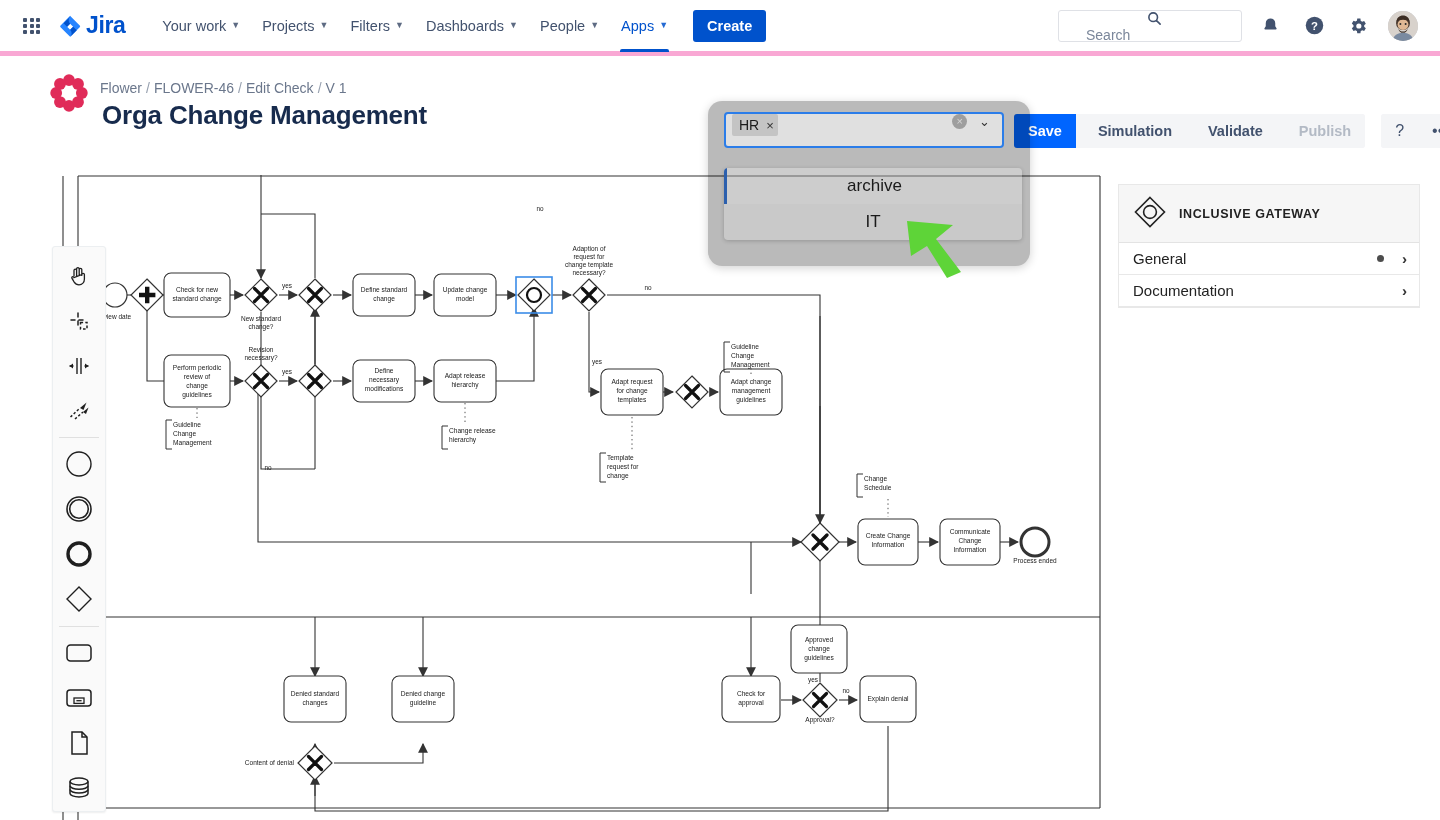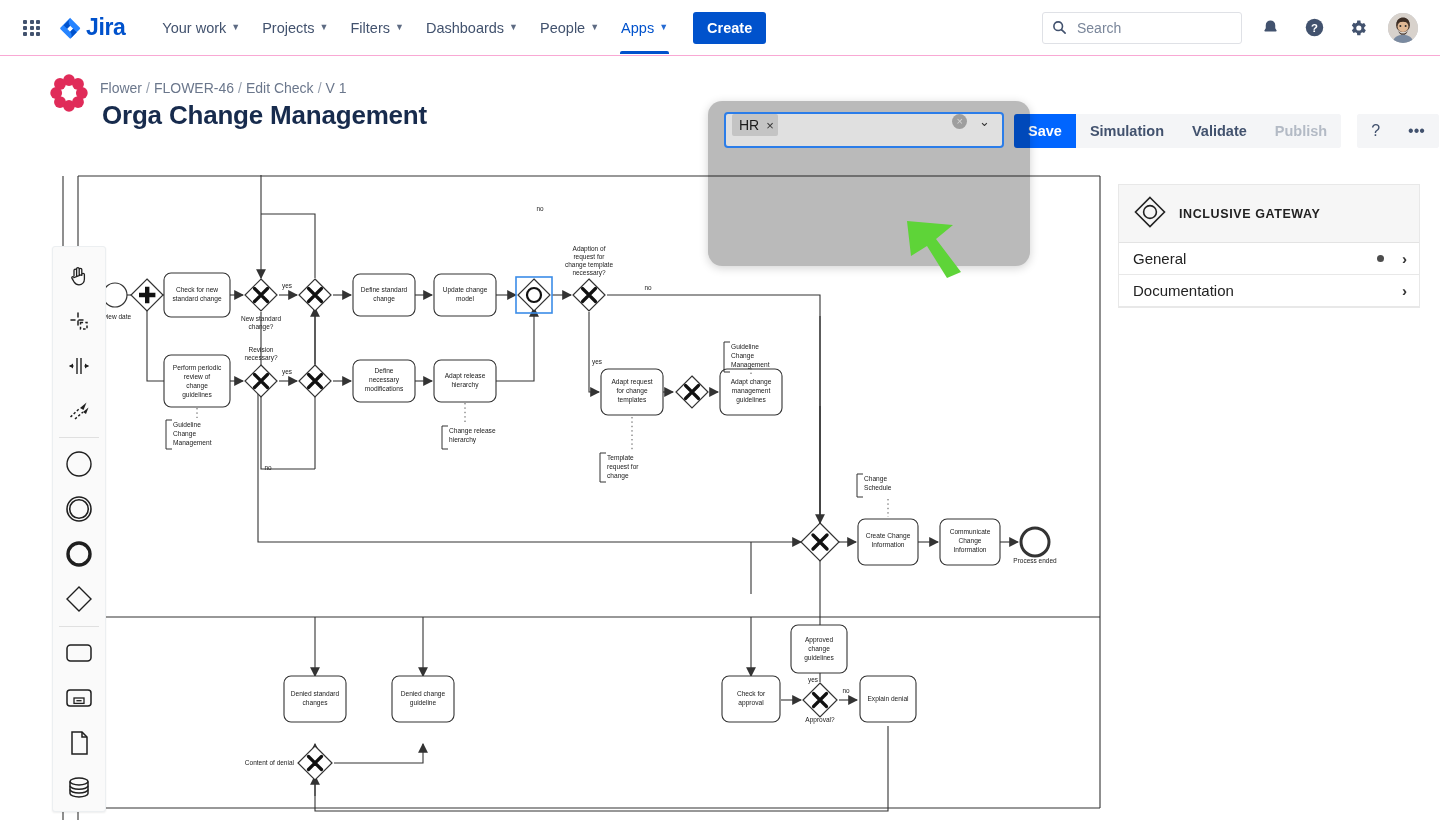--- a/index.html
+++ b/index.html
@@ -9,21 +9,21 @@
     overflow: hidden;
     background: #ffffff;
     font-family: "Liberation Sans", sans-serif;
     -webkit-font-smoothing: antialiased;
   }
   #root { position: relative; width: 1440px; height: 820px; }
 
   
   .topnav {
     position: absolute; top: 0; left: 0; width: 1440px; height: 56px;
-    background: #fff; border-bottom: 1px solid #f9a8d4;
+    background: #fff; border-bottom: 5px solid #f9a8d4;
     display: flex; align-items: center; z-index: 40;
   }
   .appswitch { margin-left: 20px; width: 24px; height: 24px;
     display: grid; grid-template-columns: repeat(3,1fr); gap: 2px;
     align-content: center; justify-content: center; cursor: pointer; padding: 3px;}
   .appswitch i { width: 4px; height: 4px; background: #42526e; border-radius: 1px; display:block; }
   .brand { display: flex; align-items: center; margin-left: 14px; cursor: pointer; }
   .brand .logo { width: 24px; height: 24px; margin-right: 4px; }
   .brand .word { font-size: 23px; font-weight: 600; color: #0052cc; letter-spacing: -0.4px;
      font-family: "Liberation Sans", sans-serif; }
@@ -31,43 +31,43 @@
   .navitem { position: relative; display: flex; align-items: center; height: 52px;
     padding: 0 11px; font-size: 14.5px; color: #42526e; cursor: pointer; white-space: nowrap; }
   .navitem.active { color: #0052cc; font-weight: 500; }
   .navitem.active::after { content:""; position:absolute; left:10px; right:10px; bottom:0;
     height:3px; background:#0052cc; border-radius:2px 2px 0 0; }
   .caret { margin-left: 5px; font-size: 9px; opacity: .85; line-height: 1; }
   .createbtn { margin-left: 14px; background: #0052cc; color: #fff; border: none;
     border-radius: 3px; height: 32px; padding: 0 14px; font-size: 14.5px; font-weight: 600;
     cursor: pointer; font-family: "Liberation Sans", sans-serif; }
   .navright { margin-left: auto; display: flex; align-items: center; padding-right: 22px; }
-  .searchbox { position: relative; width: 200px; height: 32px; border: 1px solid #dfe1e6;
-    border-radius: 3px; display: flex; align-items: center; background: #fff; cursor: text; }
+  .searchbox { position: relative; width: 184px; height: 32px; border: 1px solid #dfe1e6;
+    border-radius: 3px; display: flex; align-items: center; background: #fff; cursor: text; flex-direction: column; }
   .searchbox .sicon { margin-left: 9px; color: #42526e; display: flex; }
   .searchbox input { border: none; outline: none; background: transparent; margin-left: 8px;
     font-size: 14px; color: #172b4d; width: 140px; font-family: "Liberation Sans", sans-serif; }
   .searchbox input::placeholder { color: #7a869a; }
   .iconbtn { width: 32px; height: 32px; margin-left: 12px; display: flex;
     align-items: center; justify-content: center; border-radius: 50%; cursor: pointer; color: #42526e; }
   .avatar { width: 30px; height: 30px; margin-left: 14px; border-radius: 50%;
     overflow: hidden; cursor: pointer; background: #c1c7d0; position: relative; }
 
   
   .pagehead { position: absolute; top: 56px; left: 12px; width: 1440px; height: 100px; background:#fff; z-index: 20; }
   .flower { position: absolute; left: 38px; top: 18px; width: 38px; height: 38px; }
   .breadcrumb { position: absolute; left: 88px; top: 24px; font-size: 14px; color: #6b778c; display: flex; gap: 4px;}
   .breadcrumb .crumb { cursor: pointer; }
   .breadcrumb .sep { color: #97a0af; }
   .ptitle { position: absolute; left: 90px; top: 44px; font-size: 26px; font-weight: 700;
     color: #172b4d; letter-spacing: -0.2px; }
 
   
   .toolbar { position: absolute; top: 114px; left: 1014px; display: flex; align-items: center; z-index: 22; }
-  .tgroup { display: flex; background: #f4f5f7; border-radius: 3px; overflow: hidden; }
+  .tgroup { display: flex; background: #f4f5f7; border-radius: 3px; overflow: hidden; gap: 8px; }
   .tbtn { height: 34px; padding: 0 14px; display: flex; align-items: center; justify-content: center;
     font-size: 14.5px; font-weight: 600; color: #42526e; background: #f4f5f7; border: none;
     cursor: pointer; font-family: "Liberation Sans", sans-serif; }
   .tbtn.primary { background: #0065ff; color: #fff; }
   .tbtn.disabled { color: #b3bac5; cursor: default; }
   .tgroup2 { display: flex; background: #f4f5f7; border-radius: 3px; margin-left: 16px; overflow: hidden; }
   .tbtn.icon { padding: 0 14px; font-size: 16px; font-weight: 400; }
 
   
   .canvas { position: absolute; top: 156px; left: 0; width: 1110px; height: 664px;
@@ -604,20 +604,24 @@
   <div class="select-ctl">
     <span class="chip">
       <span>HR</span>
       <span class="chipx">×</span>
     </span>
     <span class="spacer"></span>
     <span class="clearx">×</span>
     <span class="schev">⌄</span>
   </div>
 
+  <div class="menu">
+    <div class="opt first">archive</div>
+    <div class="opt">IT</div>
+  </div>
 
   <div class="cursor-arrow">
     <svg width="72" height="62" viewBox="0 0 72 62">
       <path d="M4,5 L50,9 L33,23 L58,56 L44,62 L24,30 L8,40 z" fill="#5ed438"></path>
     </svg>
   </div>
 
 </div>
 
 </body></html>

